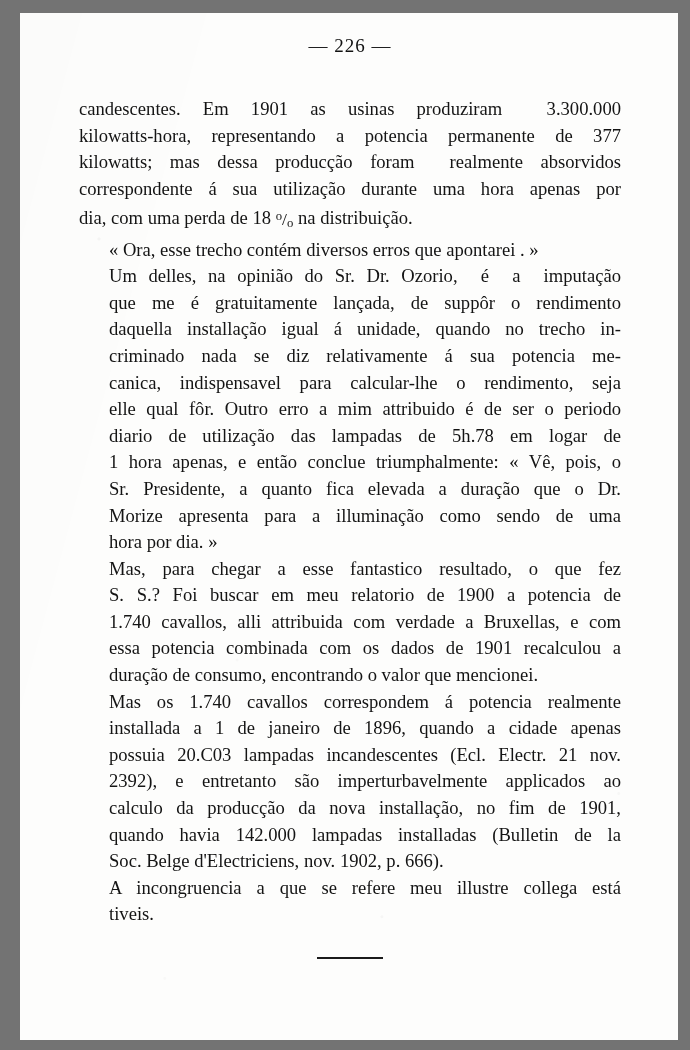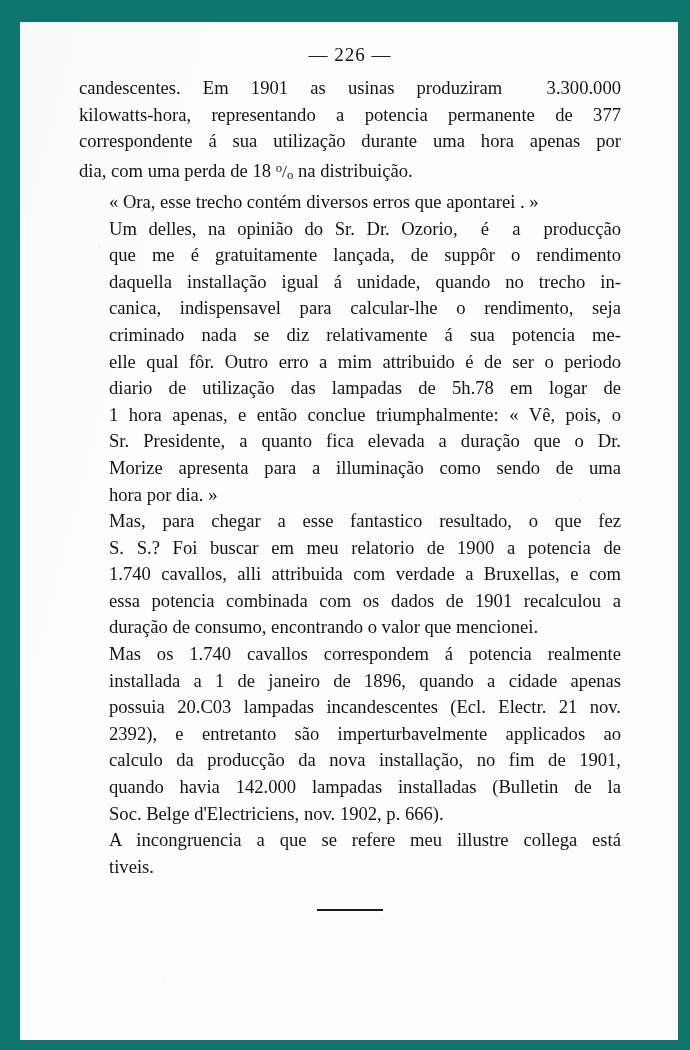--- a/index.html
+++ b/index.html
@@ -13,22 +13,22 @@
     background: #000000;
     font-family: "Liberation Serif", "DejaVu Serif", serif;
     overflow: hidden;
   }
 
   
   .scan-frame {
     position: relative;
     width: 690px;
     height: 1050px;
-    background: #0f766e;
-    padding: 22px 12px 10px 20px;
+    background: #737373;
+    padding: 13px 12px 10px 20px;
   }
 
   .page-sheet {
     position: relative;
     width: 100%;
     height: 100%;
     background: #fdfdfc;
     overflow: hidden;
   }
 
@@ -63,21 +63,21 @@
     text-align: center;
     font-size: 19px;
     letter-spacing: 1px;
     color: #121212;
     margin-top: 22px;
     height: 26px;
   }
 
   
   .body-text {
-    margin-top: 5px;
+    margin-top: 35px;
     font-size: 18.6px;
     line-height: 26.6px;
     color: #141414;
     text-align: justify;
     text-justify: inter-word;
     -webkit-hyphens: none;
     hyphens: none;
   }
 
   .para {
@@ -129,32 +129,33 @@
 <div class="scan-frame">
   <div class="page-sheet">
     <div class="page-inner">
 
       <div class="folio">— 226 —</div>
 
       <div class="body-text" id="body-text">
           <div class="para">
             <span class="pline">candescentes. Em 1901 as usinas produziram  3.300.000</span>
             <span class="pline">kilowatts-hora, representando a potencia permanente de 377</span>
+            <span class="pline">kilowatts; mas dessa producção foram  realmente absorvidos</span>
             <span class="pline">correspondente á sua utilização durante uma hora apenas por</span>
             <span class="pline last">dia, com uma perda de 18 <span class="pct"><sup>o</sup>/<sub>o</sub></span> na distribuição.</span>
           </div>
           <div class="para indent">
             <span class="pline last indent">« Ora, esse trecho contém diversos erros que apontarei . »</span>
           </div>
           <div class="para indent">
-            <span class="pline indent">Um delles, na opinião do Sr. Dr. Ozorio,  é  a  producção</span>
+            <span class="pline indent">Um delles, na opinião do Sr. Dr. Ozorio,  é  a  imputação</span>
             <span class="pline">que me é gratuitamente lançada, de suppôr o rendimento</span>
             <span class="pline">daquella installação igual á unidade, quando no trecho in-</span>
+            <span class="pline">criminado nada se diz relativamente á sua potencia me-</span>
             <span class="pline">canica, indispensavel para calcular-lhe o rendimento, seja</span>
-            <span class="pline">criminado nada se diz relativamente á sua potencia me-</span>
             <span class="pline">elle qual fôr. Outro erro a mim attribuido é de ser o periodo</span>
             <span class="pline">diario de utilização das lampadas de 5h.78 em logar de</span>
             <span class="pline">1 hora apenas, e então conclue triumphalmente: « Vê, pois, o</span>
             <span class="pline">Sr. Presidente, a quanto fica elevada a duração que o Dr.</span>
             <span class="pline">Morize apresenta para a illuminação como sendo de uma</span>
             <span class="pline last">hora por dia. »</span>
           </div>
           <div class="para indent">
             <span class="pline indent">Mas, para chegar a esse fantastico resultado, o que fez</span>
             <span class="pline">S. S.? Foi buscar em meu relatorio de 1900 a potencia de</span>

